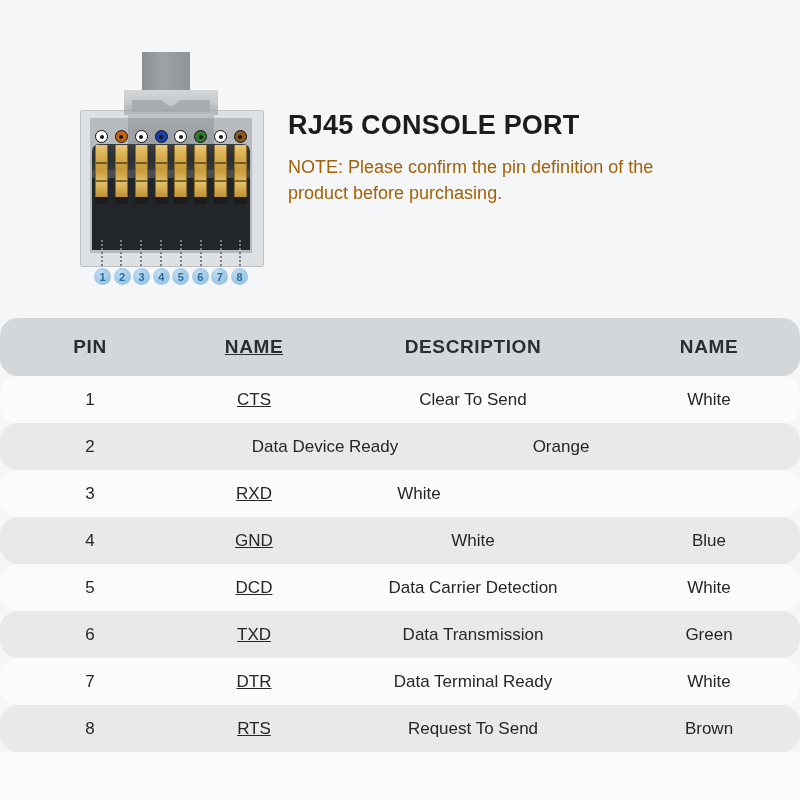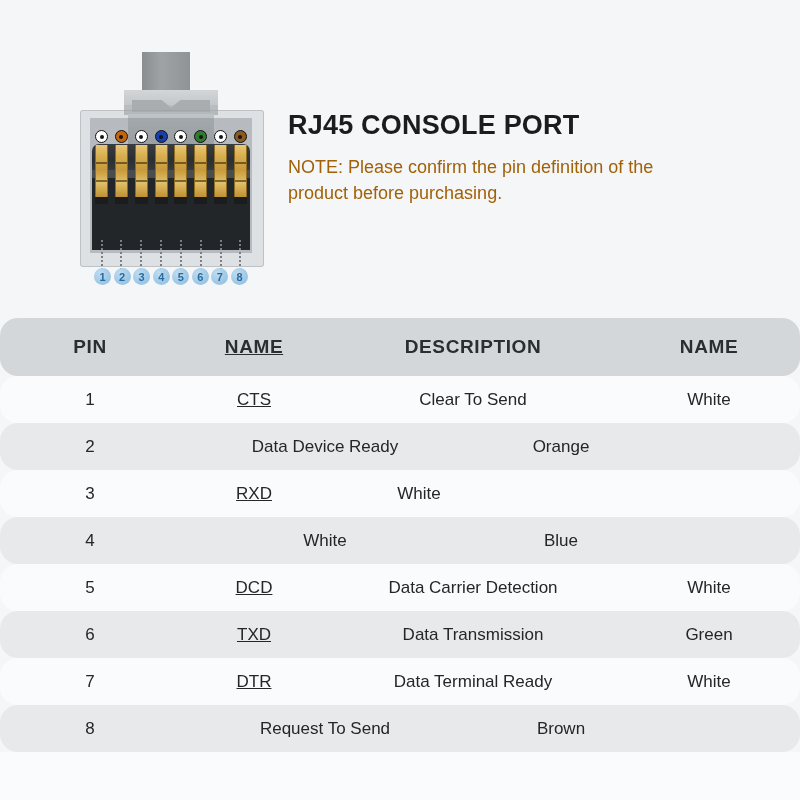--- a/index.html
+++ b/index.html
@@ -448,20 +448,21 @@
         <div class="c-desc">Data Device Ready</div>
         <div class="c-color">Orange</div>
       </div>
       <div class="trow odd">
         <div class="c-pin">3</div>
         <div class="c-name">RXD</div>
         <div class="c-color">White</div>
       </div>
       <div class="trow even">
         <div class="c-pin">4</div>
+        <div class="c-name">GND</div>
         <div class="c-desc">White</div>
         <div class="c-color">Blue</div>
       </div>
       <div class="trow odd">
         <div class="c-pin">5</div>
         <div class="c-name">DCD</div>
         <div class="c-desc">Data Carrier Detection</div>
         <div class="c-color">White</div>
       </div>
       <div class="trow even">
@@ -471,18 +472,19 @@
         <div class="c-color">Green</div>
       </div>
       <div class="trow odd">
         <div class="c-pin">7</div>
         <div class="c-name">DTR</div>
         <div class="c-desc">Data Terminal Ready</div>
         <div class="c-color">White</div>
       </div>
       <div class="trow even">
         <div class="c-pin">8</div>
+        <div class="c-name">RTS</div>
         <div class="c-desc">Request To Send</div>
         <div class="c-color">Brown</div>
       </div>
     </div>
   <div class="table-foot"></div>
 </div>
 
 </body></html>

